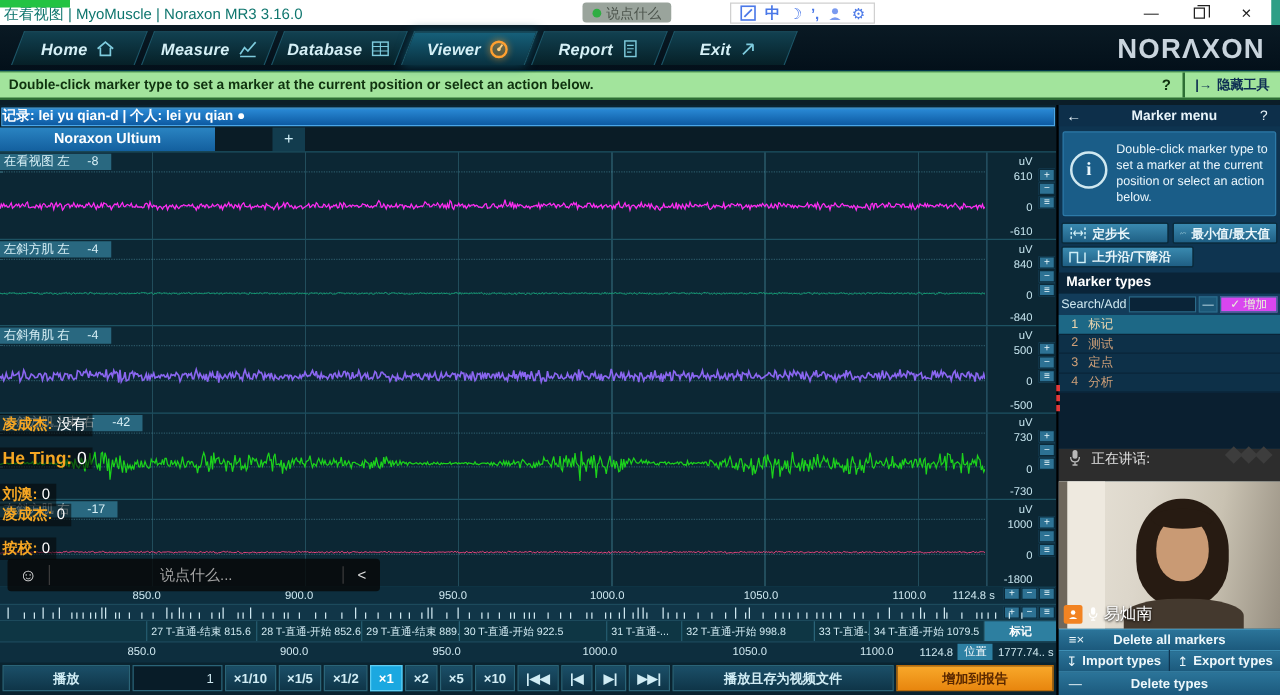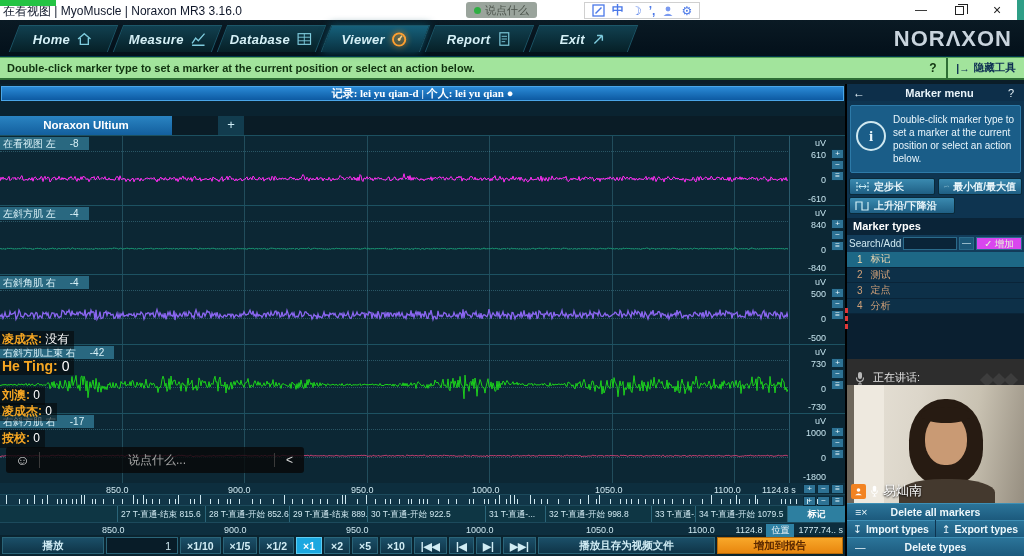--- a/index.html
+++ b/index.html
@@ -2,21 +2,21 @@
 <html><head>
 <meta charset="utf-8">
 <style>
   * { margin:0; padding:0; box-sizing:border-box; }
   html,body { width:1024px; height:556px; overflow:hidden; background:#0a1c26;
     font-family:"Liberation Sans", sans-serif; position:relative; }
 
   
   .titlebar { height:20px; background:#fff; position:relative; display:flex; align-items:center; }
   .tm-green-corner { position:absolute; left:0; top:0; width:56px; height:6px; background:#23c343; }
-  .win-title { font-size:12px; color:#0f172a; padding-left:3px; padding-top:3px; white-space:nowrap; }
+  .win-title { font-size:12px; color:#0f766e; padding-left:3px; padding-top:3px; white-space:nowrap; }
   .meeting-badge { position:absolute; left:466px; top:2px; height:16px; background:#9aa49c; color:#4c544c;
     font-size:11px; border-radius:3px; display:flex; align-items:center; gap:4px; padding:0 8px; }
   .meeting-dot { width:7px; height:7px; border-radius:50%; background:#2fae43; }
   .ime-bar { position:absolute; left:584px; top:2px; height:17px; background:#fff; border:1px solid #d0d0d0;
     display:flex; align-items:center; gap:7px; padding:0 7px; color:#4a78e8; font-size:12px; }
   .ime-bar svg { display:block; }
   .win-controls { position:absolute; right:8px; top:0; height:20px; display:flex; }
   .win-btn { width:38px; height:20px; display:flex; align-items:center; justify-content:center;
     color:#222; font-size:12px; }
   .restore-glyph { width:9px; height:9px; border:1px solid #222; position:relative; }
@@ -41,22 +41,22 @@
     display:flex; align-items:center; }
   .hint-text { flex:1; font-size:11px; font-weight:bold; color:#10320f; padding-left:7px; white-space:nowrap; overflow:hidden;}
   .hint-help { width:26px; text-align:center; font-size:12px; font-weight:bold; color:#10320f; }
   .hide-tools { width:78px; height:100%; border-left:2px solid #2e6e35; display:flex; align-items:center;
     justify-content:center; gap:4px; font-size:10.5px; font-weight:bold; color:#0d2d52; cursor:pointer; }
   .gapline { height:4px; background:#0b1d28; }
 
   
   .main { display:flex; height:472px; }
   .leftcol { width:845px; display:flex; flex-direction:column; background:#0a2330; }
-  .record-bar { height:15px; margin:2px 1px 15px 1px; background:linear-gradient(#2a8ad6,#0d5aa2);
-    border:1px solid #4aa6e8; color:#fff; font-size:11px; font-weight:bold; text-align:center; line-height:13px;font-family:Liberation Serif, serif; }
+  .record-bar { height:15px; margin:2px 1px 1px 1px; background:linear-gradient(#2a8ad6,#0d5aa2);
+    border:1px solid #4aa6e8; color:#fff; font-size:11px; font-weight:bold; text-align:left; line-height:13px; }
   .device-tabs { height:19px; display:flex; background:#0a1c26; align-items:flex-end;gap:44px; }
   .dev-tab { width:172px; height:19px; background:linear-gradient(#2a84c2,#135f9e); color:#fff;
     font-size:11.5px; font-weight:bold; text-align:center; line-height:19px; cursor:pointer; }
   .dev-add { width:26px; height:19px; background:#123c4e; color:#cfeef6; text-align:center; line-height:18px;
     font-size:13px; margin-left:2px; cursor:pointer; }
 
   
   .chart { height:348px; position:relative; background:#0c2734; border-top:1px solid #1c5060; }
   .strip { height:69.6px; position:relative; border-bottom:1px solid #1d5262; }
   .gridv { position:absolute; left:0; top:0; width:788px; height:100%;
@@ -128,21 +128,21 @@
   .search-input { flex:1; height:13px; background:#0a2438; border:1px solid #2a6a8a; min-width:10px; }
   .sr-minus { width:15px; height:13px; background:#1c5878; border:1px solid #2a6a8a; color:#cfe8f0;
     font-size:9px; line-height:11px; text-align:center; cursor:pointer; }
   .sr-add { width:46px; height:13px; background:#d946ef; border:1px solid #2a6a8a; color:#e8f4d8;
     font-size:9.5px; line-height:11px; text-align:center; cursor:pointer; white-space:nowrap; overflow:hidden; }
   .type-list { background:#0d3048; }
   .type-row { height:15.5px; display:flex; gap:8px; padding-left:10px; align-items:center;
     font-size:10px; color:#d0a078; border-bottom:1px solid #0a2438; cursor:pointer; }
   .type-row.sel { background:#1d6886; color:#f0d8b0; }
   .panel-fill { flex:1; background:#0a1f30; }
-  .speaking { height:26px; background:#2d2d2d; display:flex; align-items:flex-end; gap:8px; padding:0 8px; }
+  .speaking { height:26px; background:#2d2d2d; display:flex; align-items:flex-start; gap:8px; padding:0 8px; }
   .speaking-label { color:#e4e4e4; font-size:11px; flex:1; }
   .tm-deco { display:flex; gap:2px; }
   .tm-deco i { width:10px; height:10px; background:#3d3d3d; transform:rotate(45deg); display:block; }
 
   
   .video { height:118px; position:relative; overflow:hidden;
     background:linear-gradient(100deg,#e9e4d9 0%,#dcd6ca 38%,#c9c2b2 68%,#968e80 100%); }
   .vdoor { position:absolute; left:0; top:0; width:7px; height:100%; background:#6e675c; }
   .vdoor2 { position:absolute; left:7px; top:0; width:30px; height:100%; background:#eee9df; }
   .hair { position:absolute; left:62px; top:14px; width:74px; height:86px; background:#271b12;

